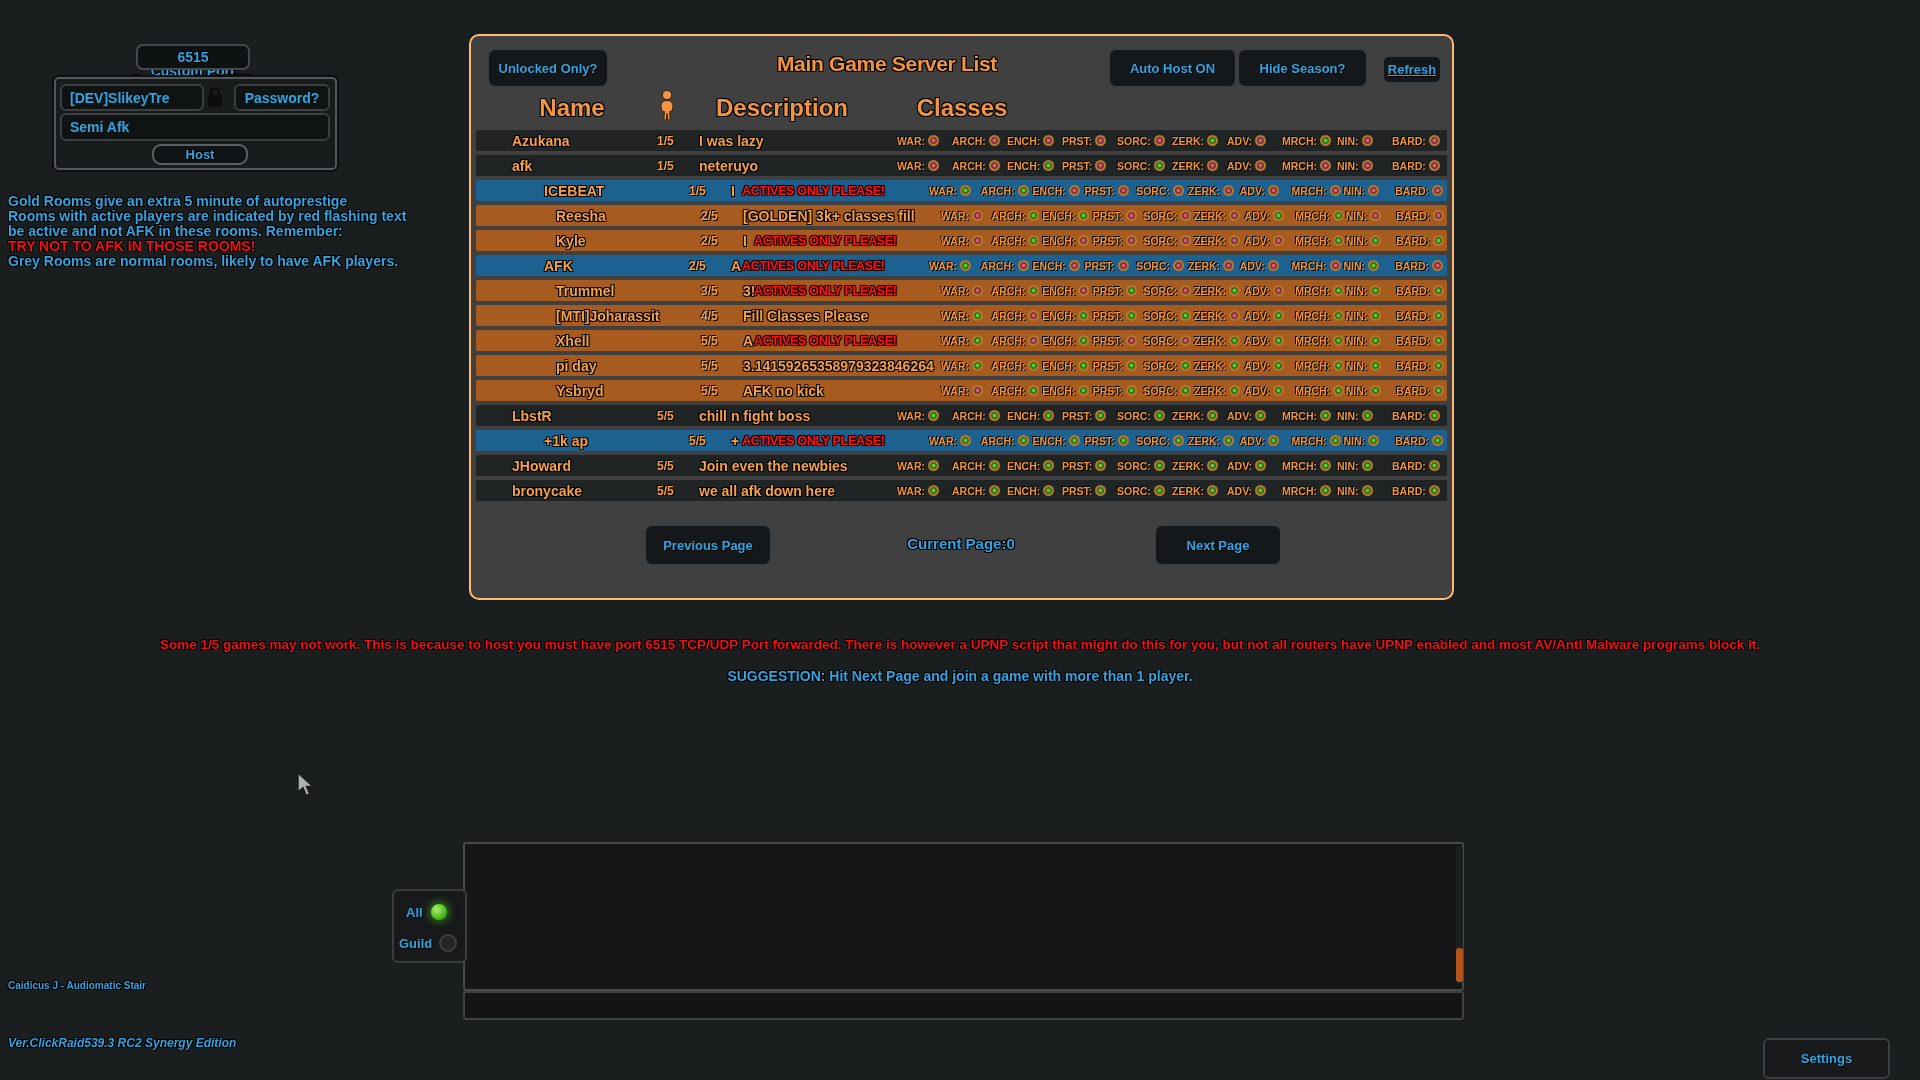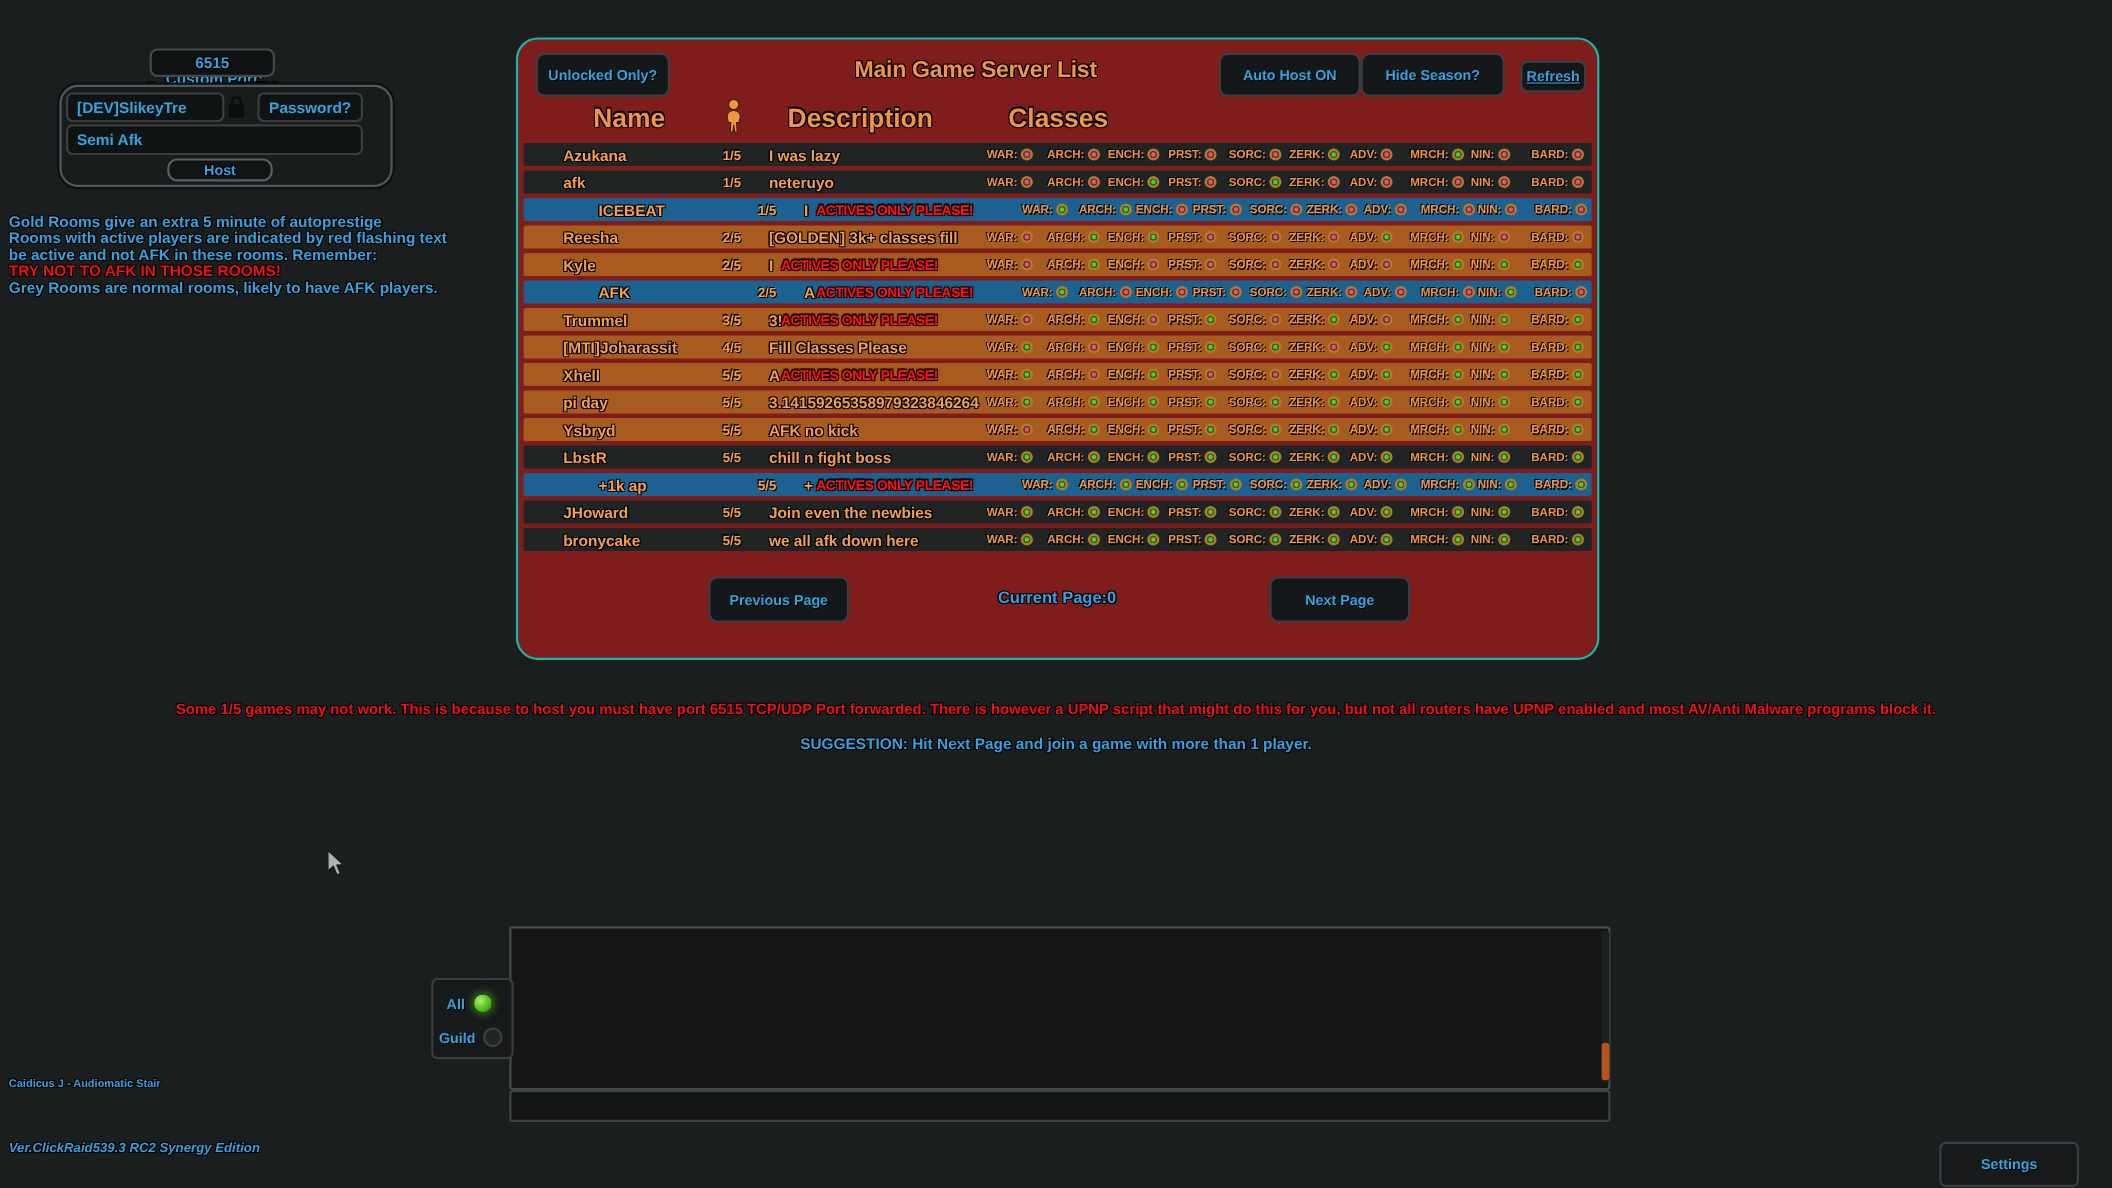--- a/index.html
+++ b/index.html
@@ -13,56 +13,56 @@
   .ctr{text-align:center;}
 
   
   .port-label{left:100px;top:27px;width:190px;font-size:14px;margin-top:36px;}
   .port-box{left:136px;top:44px;width:110px;height:22px;background:#0f1213;border:2px solid #45494b;
             border-radius:7px;font-size:14px;line-height:22px;}
   .port-range{left:78px;top:72px;width:230px;font-size:14px;}
 
   
   .host-panel{left:54px;top:77px;width:279px;height:89px;background:#191c1d;border:2px solid #54585a;
-              border-radius:17px;box-shadow:0 0 0 2px #0d0f10;padding-left:20px;}
+              border-radius:5px;box-shadow:0 0 0 2px #0d0f10;}
   .field{position:absolute;background:#101314;border:2px solid #3b3f40;border-radius:6px;
          font-size:14px;color:#35a3df;padding:0 8px;display:flex;align-items:center;}
   .f-name{left:4px;top:5px;width:124px;height:23px;}
   .f-pass{left:178px;top:5px;width:76px;height:23px;justify-content:center;cursor:pointer;}
   .f-room{left:4px;top:34px;width:250px;height:24px;}
   .btn-host{left:96px;top:65px;width:92px;height:17px;background:#121516;border:2px solid #5c6062;
             border-radius:9px;font-size:13px;color:#35a3df;display:flex;align-items:center;justify-content:center;cursor:pointer;}
   .lock{left:148px;top:6px;width:22px;height:24px;}
 
   
   .info-line{left:8px;width:460px;font-size:14px;line-height:15px;}
 
   
-  .server-panel{left:469px;top:34px;width:981px;height:562px;background:#7f1d1d;
-                border:2px solid #14b8a6;border-radius:20px;}
+  .server-panel{left:469px;top:34px;width:981px;height:562px;background:#404040;
+                border:2px solid #fdba74;border-radius:10px;}
   .pbtn{position:absolute;background:#15181a;border:2px solid #3b3f41;border-radius:8px;
         color:#35a3df;font-size:13px;display:flex;align-items:center;justify-content:center;
         cursor:pointer;text-shadow:1px 1px 0 #000;}
   .b-unlocked{left:16px;top:12px;width:118px;height:36px;}
   .b-autohost{left:637px;top:12px;width:125px;height:36px;}
   .b-hideseason{left:766px;top:12px;width:127px;height:36px;}
   .b-refresh{left:911px;top:19px;width:56px;height:25px;border-radius:7px;text-decoration:underline;}
   .list-title{left:231px;top:16px;width:370px;font-size:21px;letter-spacing:-.3px;}
   .col-hd{position:absolute;top:58px;font-size:24px;color:#f19443;text-align:center;}
   .hd-name{left:36px;width:130px;}
   .hd-desc{left:231px;width:160px;}
   .hd-classes{left:431px;width:120px;}
   .player-icon{position:absolute;left:185px;top:54px;width:22px;height:32px;}
 
   
   .rows{position:absolute;left:5px;top:94px;width:971px;}
   .srow{position:relative;display:flex;align-items:center;height:21px;margin-bottom:4px;border-radius:2px;}
   .srow.normal{background:#202425;}
   .srow.active{background:#1c618f;padding-left:32px;}
-  .srow.gold{background:#a85b1e;}
+  .srow.gold{background:#a85b1e;padding-left:44px;}
   .rname{margin-left:36px;width:145px;font-size:14px;color:#f5a04a;text-shadow:1px 1px 0 #000,-1px 1px 0 #000,1px -1px 0 #000,-1px -1px 0 #000;white-space:nowrap;}
   .rcount{width:42px;font-size:12px;color:#f5a04a;text-shadow:1px 1px 0 #000,-1px -1px 0 #000;}
   .rdesc{position:relative;width:198px;font-size:14px;color:#f5a04a;text-shadow:1px 1px 0 #000,-1px 1px 0 #000,1px -1px 0 #000,-1px -1px 0 #000;white-space:nowrap;}
   .flash{position:absolute;left:11px;top:1px;font-size:12.5px;color:#ff1414;letter-spacing:-.3px;
          text-shadow:1px 1px 0 #1a0000,-1px 1px 0 #1a0000,1px -1px 0 #1a0000,-1px -1px 0 #1a0000,0 0 3px #7a0000;}
   .rclasses{flex:1;display:flex;align-items:center;}
   .ccell{width:10%;display:flex;align-items:center;}
   .clabel{font-size:10.5px;color:#f0953f;text-shadow:1px 1px 0 #000,-1px -1px 0 #000;margin-right:3px;}
   .cdot{width:7px;height:7px;border-radius:50%;border:2px solid #b5792c;box-shadow:inset 0 0 0 1.5px rgba(0,0,0,.5);}
   .cdot.green{background:#5ec72f;}

